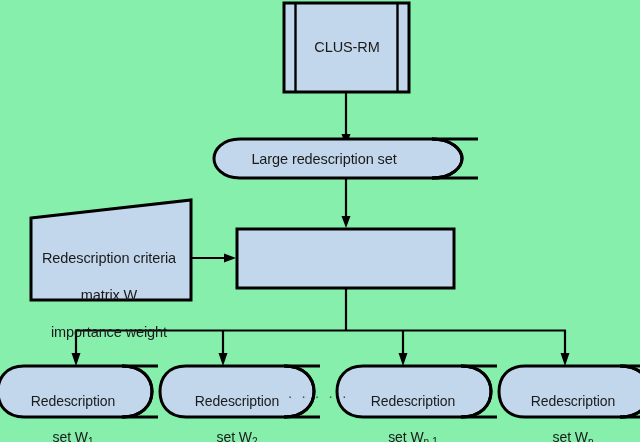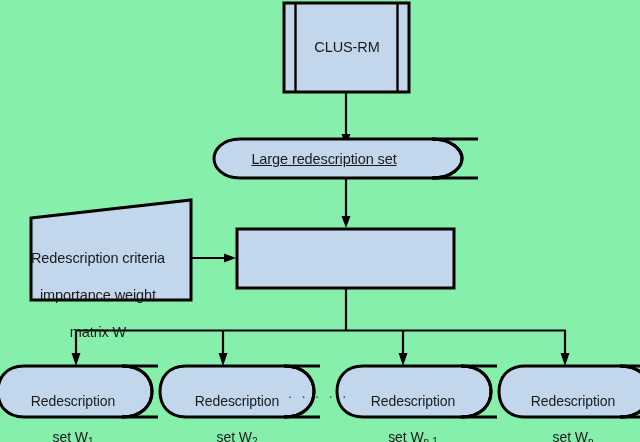--- a/index.html
+++ b/index.html
@@ -142,26 +142,26 @@
       <path d="M525 366 L620 366 C 640 366 650 378 650 391.5 C 650 405 640 417 620 417 L525 417
                C 507 417 499 405 499 391.5 C 499 378 507 366 525 366 Z" fill="#c3d7ec" stroke="#000" stroke-width="3"></path>
       <path d="M620 366 L656 366" stroke="#000" stroke-width="3" fill="none"></path>
       <path d="M620 417 L656 417" stroke="#000" stroke-width="3" fill="none"></path>
       <path d="M620 366 C 640 366 650 378 650 391.5 C 650 405 640 417 620 417" stroke="#000" stroke-width="3" fill="none"></path>
     </g>
   </svg>
 
   <div class="lbl lbl-clusrm" style="left:296px; top:38px; width:102px;">CLUS-RM</div>
 
-  <div class="lbl lbl-large" style="left:222px; top:150px; width:204px;text-decoration:underline;">Large redescription set</div>
+  <div class="lbl lbl-large" style="left:222px; top:150px; width:204px;">Large redescription set</div>
 
-  <div class="lbl lbl-trap" style="left:20px; top:230px; width:156px;">
+  <div class="lbl lbl-trap" style="left:31px; top:230px; width:156px;">
     <div>Redescription criteria</div>
+    <div>matrix W</div>
     <div>importance weight</div>
-    <div>matrix W</div>
   </div>
 
   <div class="lbl lbl-proc" style="left:238px; top:236px; width:215px;">
   </div>
 
   <div class="lbl lbl-out" style="left:8px; top:375px; width:130px;">
     <div>Redescription</div>
     <div><span>set W</span><span class="sub">1</span></div>
   </div>
 

